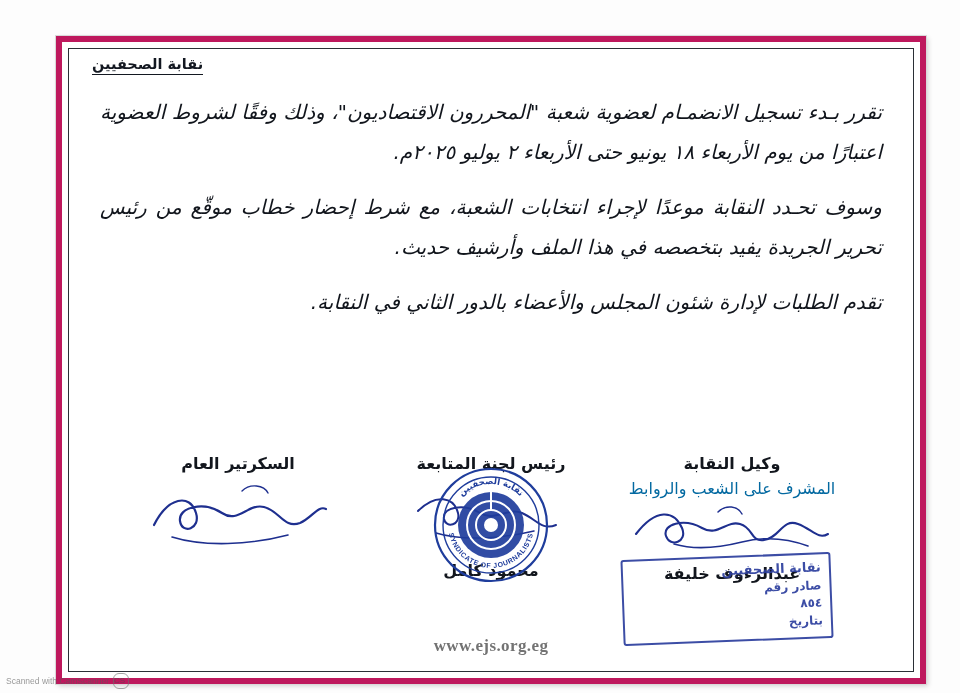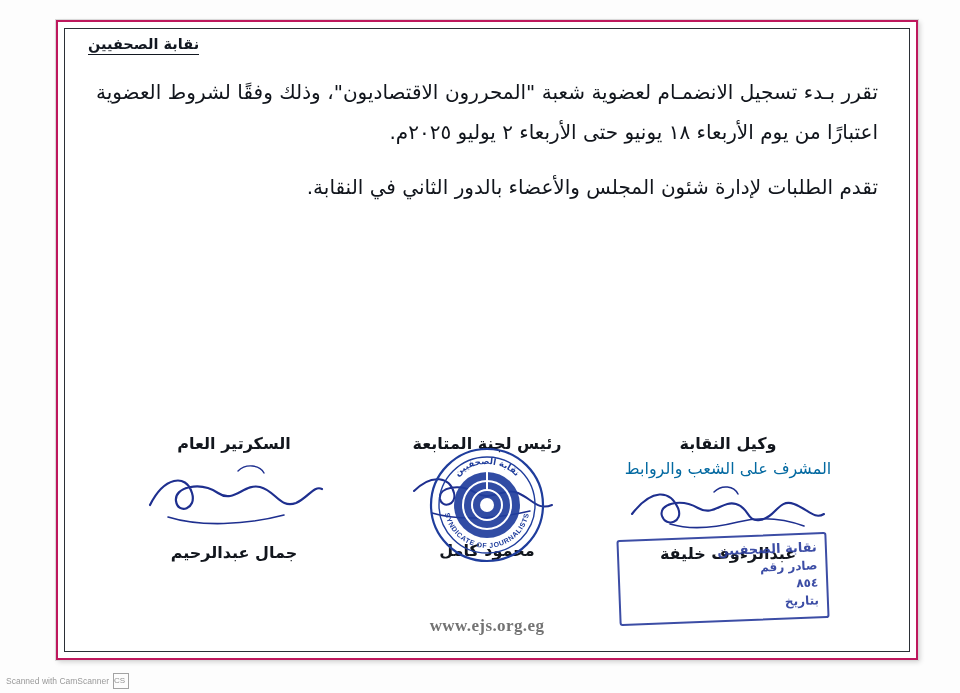--- a/index.html
+++ b/index.html
@@ -19,25 +19,25 @@
     position: relative;
     width: 960px;
     height: 693px;
     background: #fdfdfd;
   }
 
   
   .sheet {
     position: absolute;
     left: 56px;
-    top: 20px;
+    top: 36px;
     width: 858px;
     height: 636px;
     background: #ffffff;
-    border: 2px solid #be185d;
+    border: 6px solid #be185d;
     box-shadow: 0 0 0 1px #d9d9d9, 2px 2px 5px rgba(0,0,0,0.18);
   }
 
   .sheet-inner {
     position: absolute;
     inset: 6px;
     border: 1px solid #2b2f36;
   }
 
   .content {
@@ -77,20 +77,21 @@
   }
 
   .para {
     font-size: 20px;
     line-height: 2.02;
     color: #11151c;
     text-align: justify;
     text-align-last: right;
     margin: 0 0 14px 0;
     font-weight: 500;
+    font-style: italic;
   }
   .para.center-last {
     text-align: right;
   }
   .para.p3 {
     margin-bottom: 8px;
   }
 
   
   .sign-band {
@@ -192,21 +193,21 @@
     bottom: 4px;
     display: flex;
     align-items: center;
     gap: 4px;
     opacity: 0.62;
   }
   .cs-badge {
     width: 14px;
     height: 14px;
     border: 1px solid #6d6d6d;
-    border-radius: 0;
+    border-radius: 6px;
     font-size: 8px;
     line-height: 14px;
     text-align: left;
     color: #4c4c4c;
     font-family: "Liberation Sans", sans-serif;
     direction: ltr;
   }
   .cs-text {
     font-size: 8.5px;
     color: #5a5a5a;
@@ -224,20 +225,21 @@
 
     <div class="content">
 
       <div class="org-line">
         <span>نقابة الصحفيين</span>
       </div>
 
 
       <div class="body-block">
         <p class="para">تقرر بـدء تسجيل الانضمـام لعضوية شعبة "المحررون الاقتصاديون"، وذلك وفقًا لشروط العضوية اعتبارًا من يوم الأربعاء ١٨ يونيو حتى الأربعاء ٢ يوليو ٢٠٢٥م.</p>
+        <p class="para">وسوف تحـدد النقابة موعدًا لإجراء انتخابات الشعبة، مع شرط إحضار خطاب موقّع من رئيس تحرير الجريدة يفيد بتخصصه في هذا الملف وأرشيف حديث.</p>
         <p class="para p3 center-last">تقدم الطلبات لإدارة شئون المجلس والأعضاء بالدور الثاني في النقابة.</p>
       </div>
 
       <div class="sign-band">
 
         <div class="sign-col col-right">
           <div class="sign-title">وكيل النقابة</div>
           <div class="sign-subtitle">المشرف على الشعب والروابط</div>
           <div class="scribble">
             <svg width="220" height="64" viewBox="0 0 220 64" fill="none" xmlns="http://www.w3.org/2000/svg">
@@ -262,21 +264,20 @@
 
         <div class="sign-col col-left">
           <div class="sign-title">السكرتير العام</div>
           <div class="scribble" style="height:84px;margin-top:6px;">
             <svg width="200" height="78" viewBox="0 0 200 78" fill="none" xmlns="http://www.w3.org/2000/svg">
               <path d="M16 46 C30 18, 52 14, 58 34 C63 50, 44 56, 42 42 C40 28, 66 22, 84 34 C100 45, 110 24, 126 28 C142 32, 146 50, 162 44 C174 39, 180 26, 188 30" stroke="#1e2f8f" stroke-width="2.2" stroke-linecap="round" fill="none"></path>
               <path d="M34 58 C66 68, 112 66, 150 56" stroke="#1e2f8f" stroke-width="1.6" stroke-linecap="round" fill="none"></path>
               <path d="M104 12 C112 4, 126 6, 130 14" stroke="#1e2f8f" stroke-width="1.4" stroke-linecap="round" fill="none"></path>
             </svg>
           </div>
-          <div class="sign-name">جمال عبدالرحيم</div>
         </div>
 
         <div class="seal">
           <svg width="118" height="118" viewBox="0 0 118 118" xmlns="http://www.w3.org/2000/svg">
             <circle cx="59" cy="59" r="56" fill="none" stroke="#1f3d9c" stroke-width="2.2"></circle>
             <circle cx="59" cy="59" r="48" fill="none" stroke="#1f3d9c" stroke-width="1.4"></circle>
             <circle cx="59" cy="59" r="33" fill="#1f3d9c" opacity="0.92"></circle>
             <circle cx="59" cy="59" r="24" fill="none" stroke="#ffffff" stroke-width="2"></circle>
             <circle cx="59" cy="59" r="15" fill="none" stroke="#ffffff" stroke-width="2"></circle>
             <circle cx="59" cy="59" r="7" fill="#ffffff"></circle>

